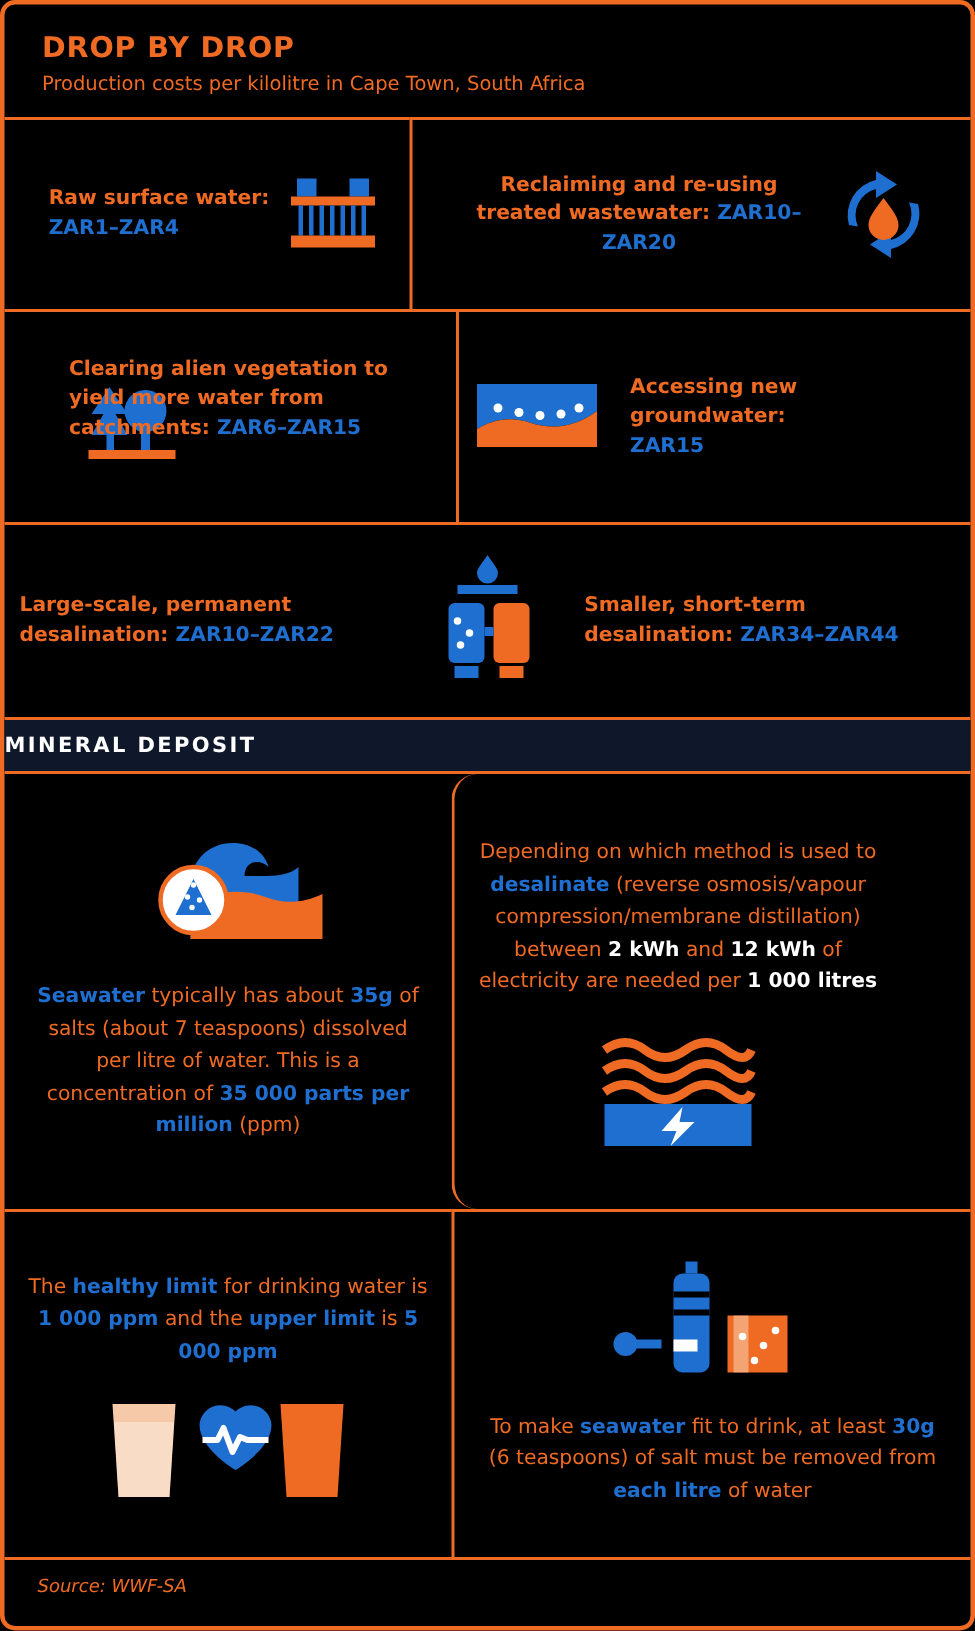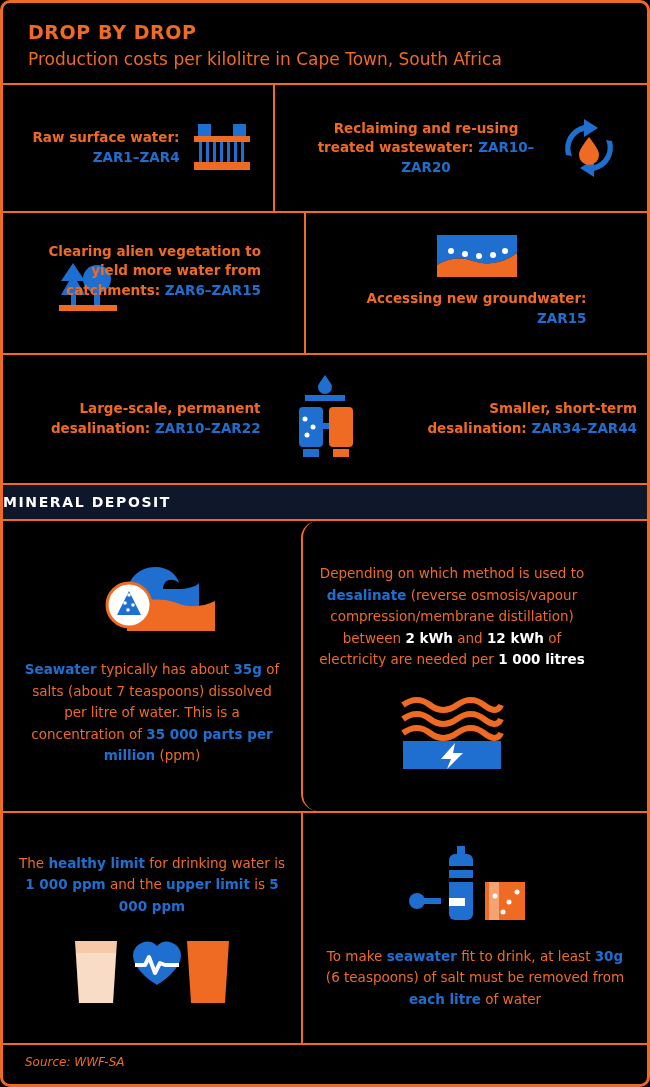--- a/index.html
+++ b/index.html
@@ -22,39 +22,39 @@
     padding:18px 22px 14px 25px;
   }
   .title{
     color:#ef6a23;
     font-size:19px;
     font-weight:bold;
     letter-spacing:.6px;
   }
   .subtitle{
     color:#ef6a23;
-    font-size:17px;
+    font-size:13px;
     margin-top:6px;
   }
   
   .row{display:flex;}
   .cell{
     box-sizing:border-box;
     border-top:2px solid #ef6a23;
     display:flex;
     align-items:center;
     justify-content:center;
     position:relative;
   }
   .divider-v{border-left:2px solid #ef6a23;}
   .cost-text{
     font-size:13.5px;
     line-height:1.45;
     font-weight:bold;
-    text-align:right;
+    text-align:left;
     color:#ef6a23;
     padding:6px 10px;
   }
   .cost-text .val{color:#1f6fd0;}
   .icon-wrap{display:flex;align-items:center;justify-content:center;}
 
   
   .banner{
     background:#0f172a;
     color:#ffffff;
@@ -142,21 +142,21 @@
       <div class="icon-wrap" style="position:absolute;left:54px;top:42px;z-index:1;">
         <svg width="62" height="58" viewBox="0 0 62 58">
           <path d="M16 8 L4 26 L12 26 L4 40 L28 40 L20 26 L28 26 Z" fill="#1f6fd0"></path>
           <rect x="14" y="40" width="5" height="12" fill="#1f6fd0"></rect>
           <circle cx="40" cy="24" r="14" fill="#1f6fd0"></circle>
           <rect x="37" y="36" width="6" height="16" fill="#1f6fd0"></rect>
           <rect x="2" y="50" width="58" height="6" fill="#ef6a23"></rect>
         </svg>
       </div>
     </div>
-    <div class="cell divider-v" style="width:360px;height:142px;flex-direction:column;">
+    <div class="cell divider-v" style="width:360px;height:142px;">
       <div class="icon-wrap">
         <svg width="104" height="52" viewBox="0 0 104 52">
           <rect x="12" y="4" width="80" height="8" fill="#1f6fd0"></rect>
           <path d="M12 12 H92 V22 C76 34 60 34 48 30 C34 25 22 28 12 34 Z" fill="#1f6fd0"></path>
           <path d="M12 34 C22 28 34 25 48 30 C60 34 76 34 92 22 V46 H12 Z" fill="#ef6a23"></path>
           <circle cx="26" cy="20" r="3" fill="#ffffff"></circle>
           <circle cx="40" cy="23" r="3" fill="#ffffff"></circle>
           <circle cx="54" cy="25" r="3" fill="#ffffff"></circle>
           <circle cx="68" cy="24" r="3" fill="#ffffff"></circle>
           <circle cx="80" cy="20" r="3" fill="#ffffff"></circle>

